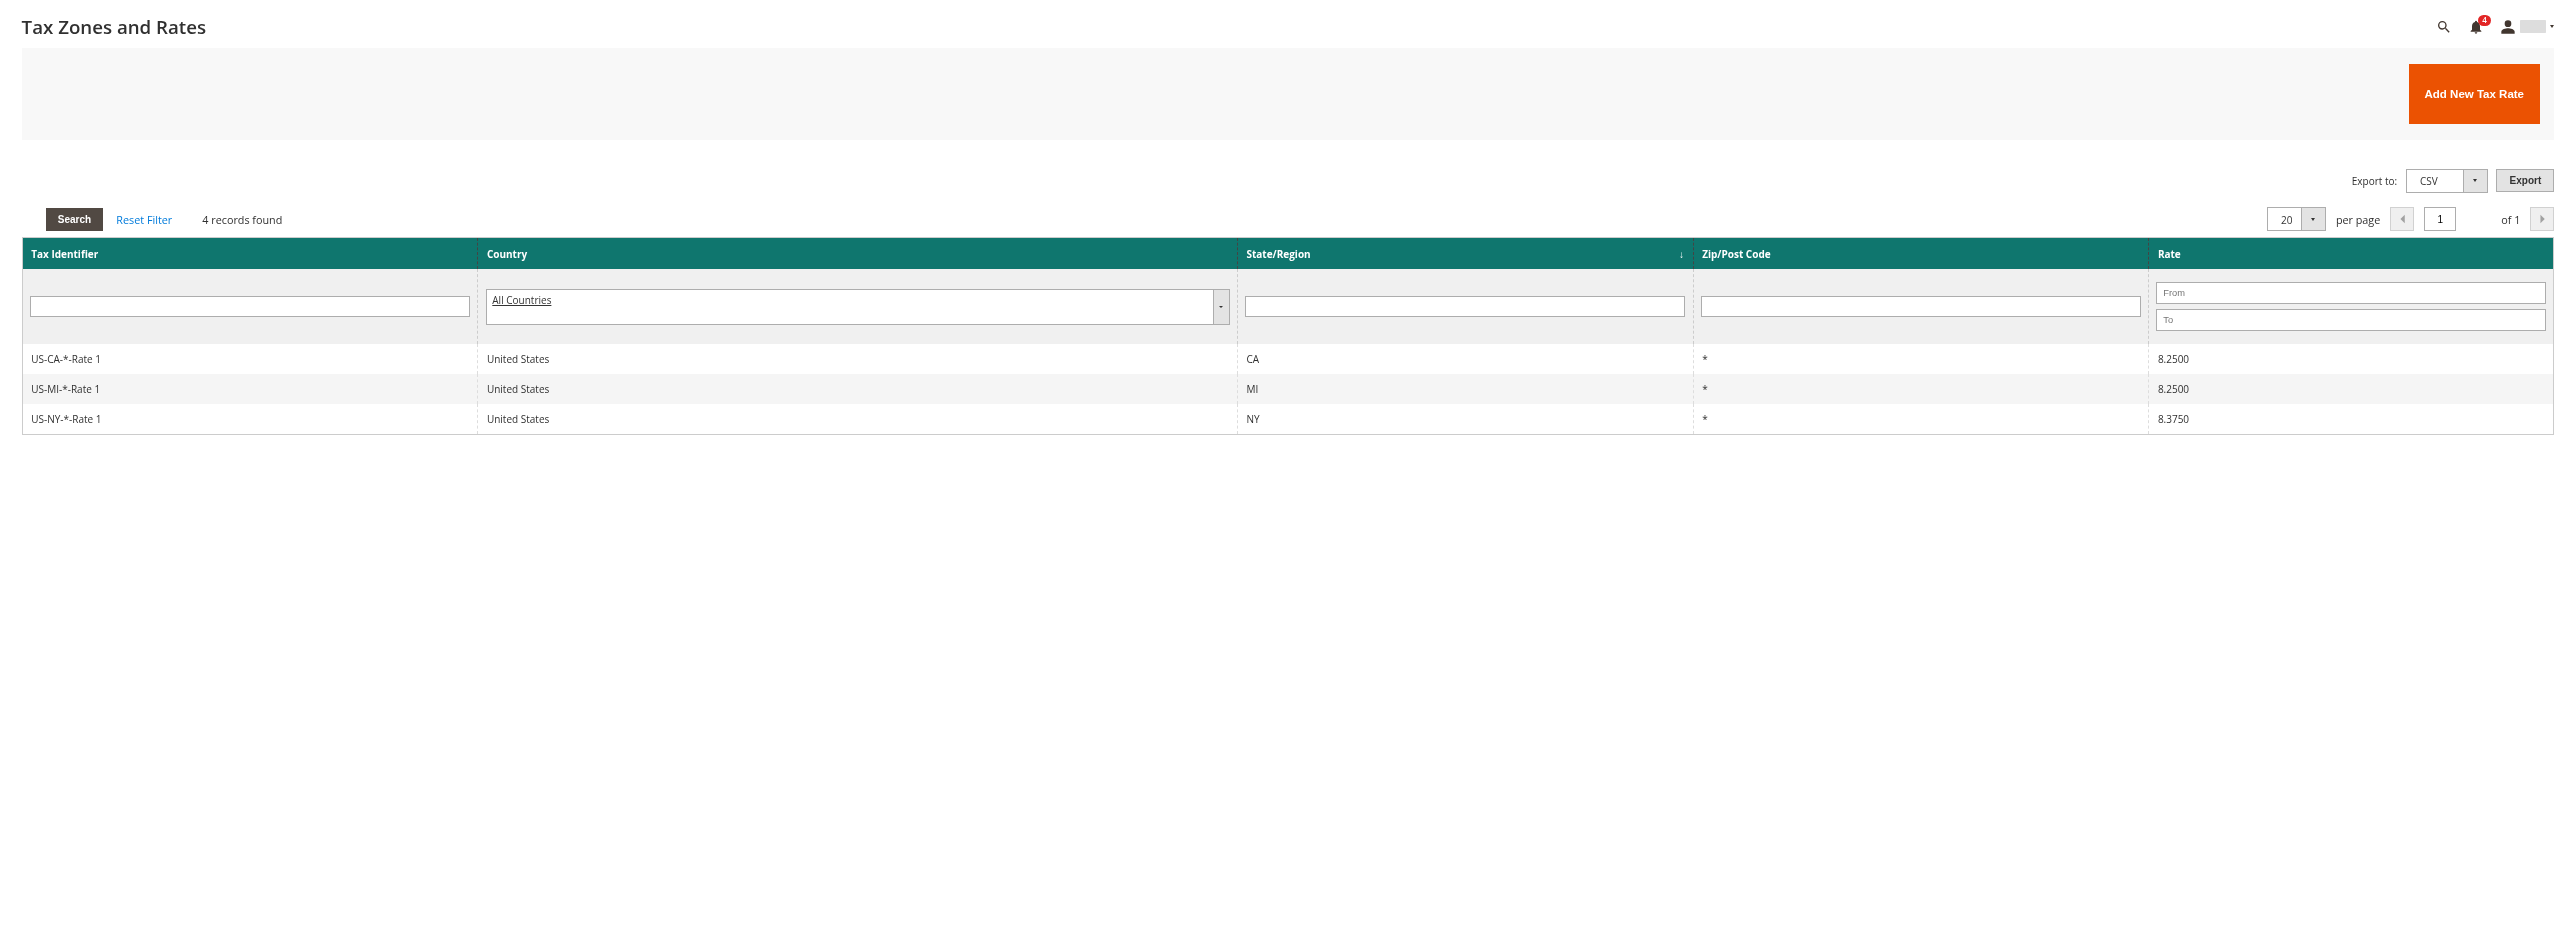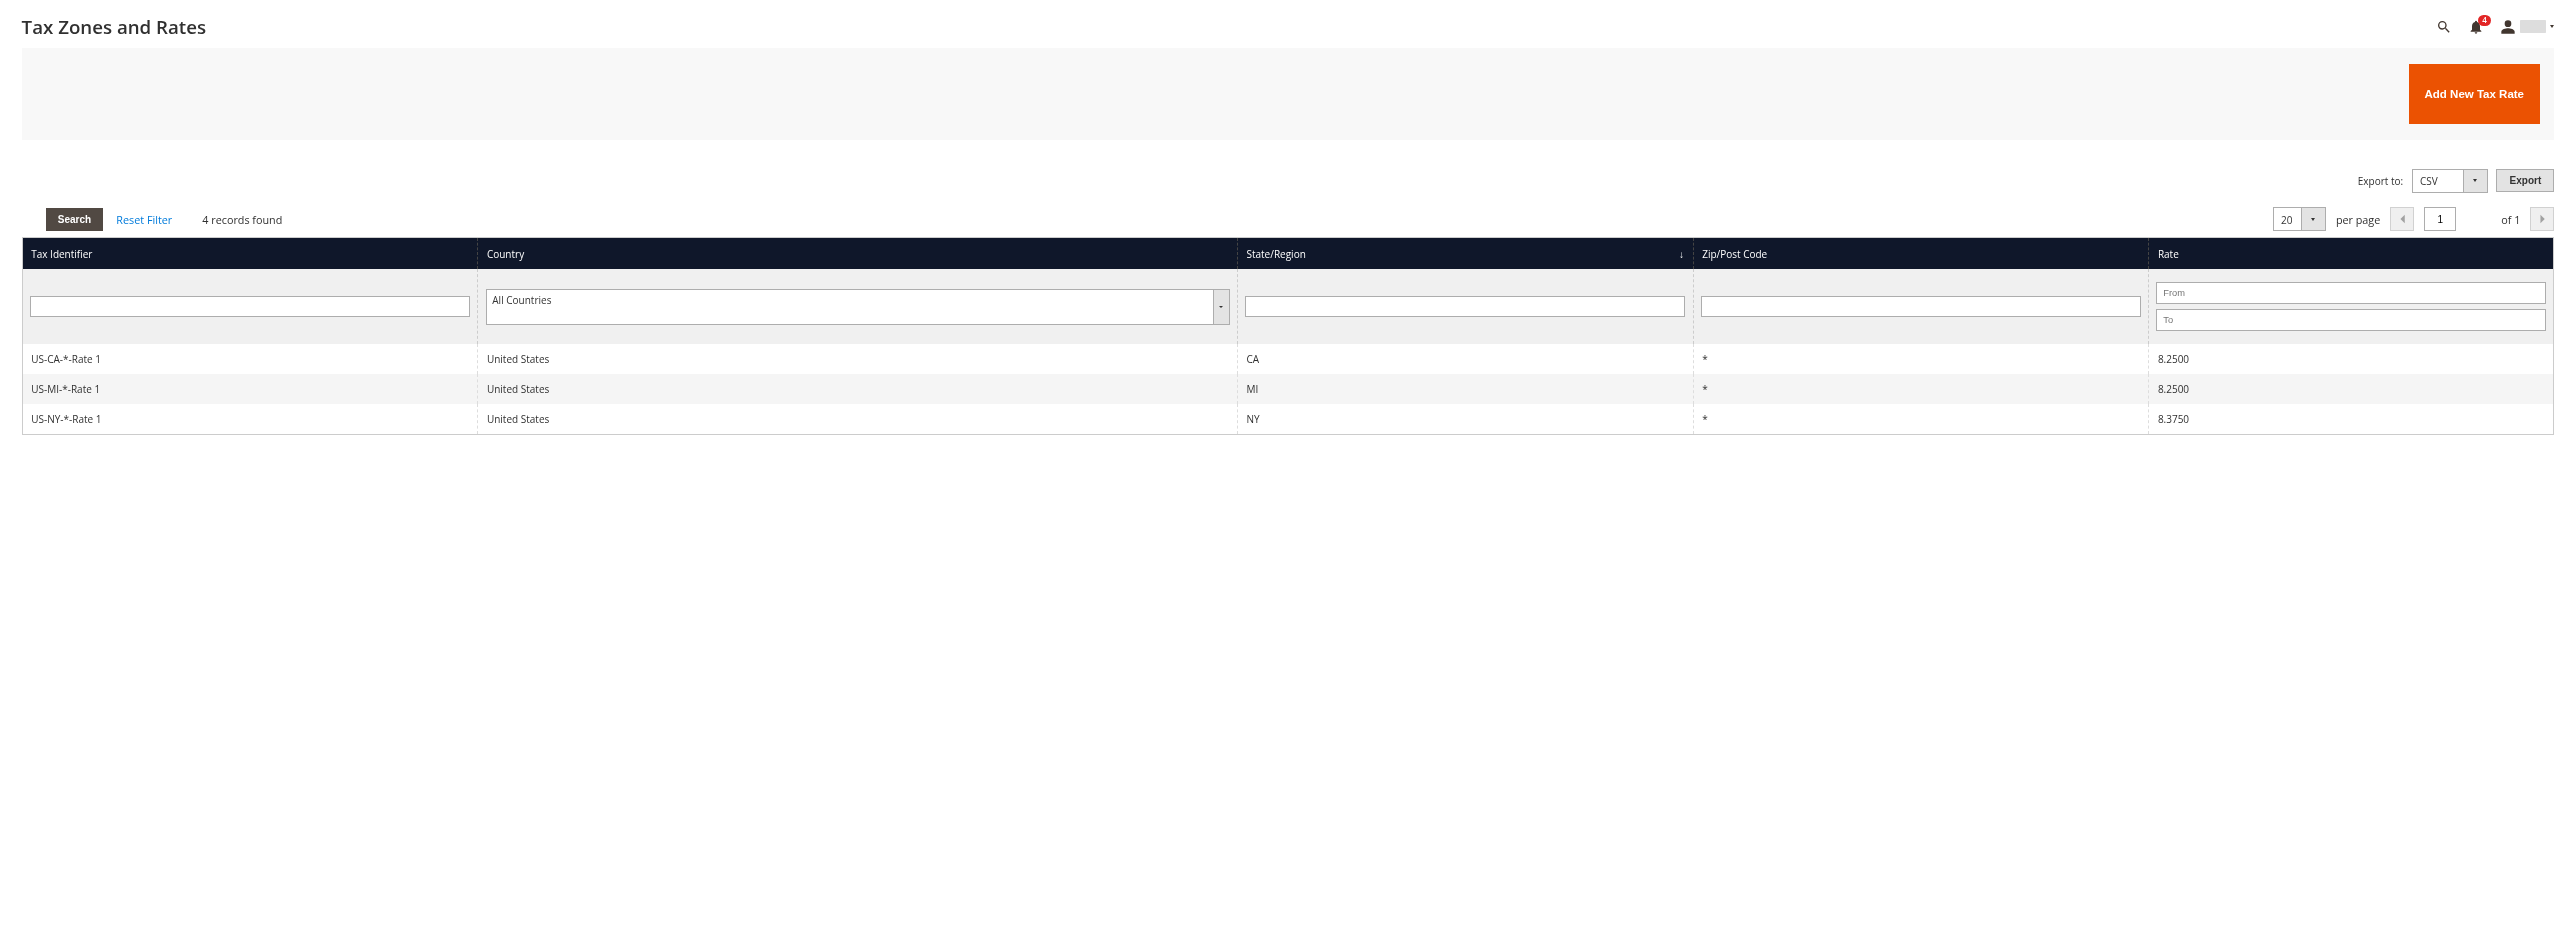--- a/index.html
+++ b/index.html
@@ -87,20 +87,21 @@
     justify-content: flex-end;
     align-items: center;
     gap: 8.6px;
     margin-bottom: 14.4px;
   }
   .toolbar-row label { font-size: 10px; color: #303030; }
   .select-wrap {
     display: flex;
     border: 0.7px solid #adadad;
     height: 24px;
+    padding-left: 6px;
   }
   .select-wrap .sel-text {
     padding: 4.3px 7.2px;
     min-width: 50px;
     font-size: 10px;
     background: #fff;
   }
   .select-wrap .sel-btn {
     width: 24px;
     background: #e3e3e3;
@@ -167,24 +168,24 @@
     width: 32px; height: 24px; border: 0.7px solid #adadad; text-align: center; font-size: 10px;
   }
   .of-pages { font-size: 10.8px; color: #303030; margin-left: 35px; }
 
   table.data-grid {
     width: 100%;
     border-collapse: collapse;
     border: 0.7px solid #ccc;
   }
   table.data-grid thead th {
-    background: #0f172a;
+    background: #0f766e;
     color: #fff;
     text-align: left;
-    font-weight: 400;
+    font-weight: 700;
     font-size: 10px;
     padding: 8.6px 8.6px;
     border-right: 0.7px dashed #444;
   }
   table.data-grid thead th:last-child { border-right: none; }
   .sort-ind { float: right; font-size: 10px; }
   tr.filters td {
     background: #f0f0f0;
     padding: 13px 7.2px;
     border-right: 0.7px dashed #ccc;
@@ -195,21 +196,21 @@
     width: 100%;
     height: 21.6px;
     border: 0.7px solid #adadad;
     padding: 0 5.8px;
     font-size: 9.3px;
     background: #fff;
   }
   tr.filters .range-stack { display: flex; flex-direction: column; gap: 4.3px; }
   tr.filters .range-stack input { height: 22px; }
   tr.filters .filter-select {
-    display: flex; border: 0.7px solid #adadad; background: #fff; height: 36px; width: 100%;
+    display: flex; border: 0.7px solid #adadad; background: #fff; height: 36px; width: 100%; text-decoration: underline;
   }
   tr.filters .filter-select .fs-text { flex: 1; padding: 3.6px 5.8px; font-size: 10px; }
   tr.filters .filter-select .fs-btn {
     width: 16px; background: #e3e3e3; border-left: 0.7px solid #adadad;
     display:flex;align-items:center;justify-content:center;cursor:pointer;
   }
   tr.filters .filter-select .fs-btn .tri { width:0;height:0;border-left:2.2px solid transparent;border-right:2.2px solid transparent;border-top:2.9px solid #333; }
 
   table.data-grid tbody tr.data td {
     padding: 8px 8.6px;

